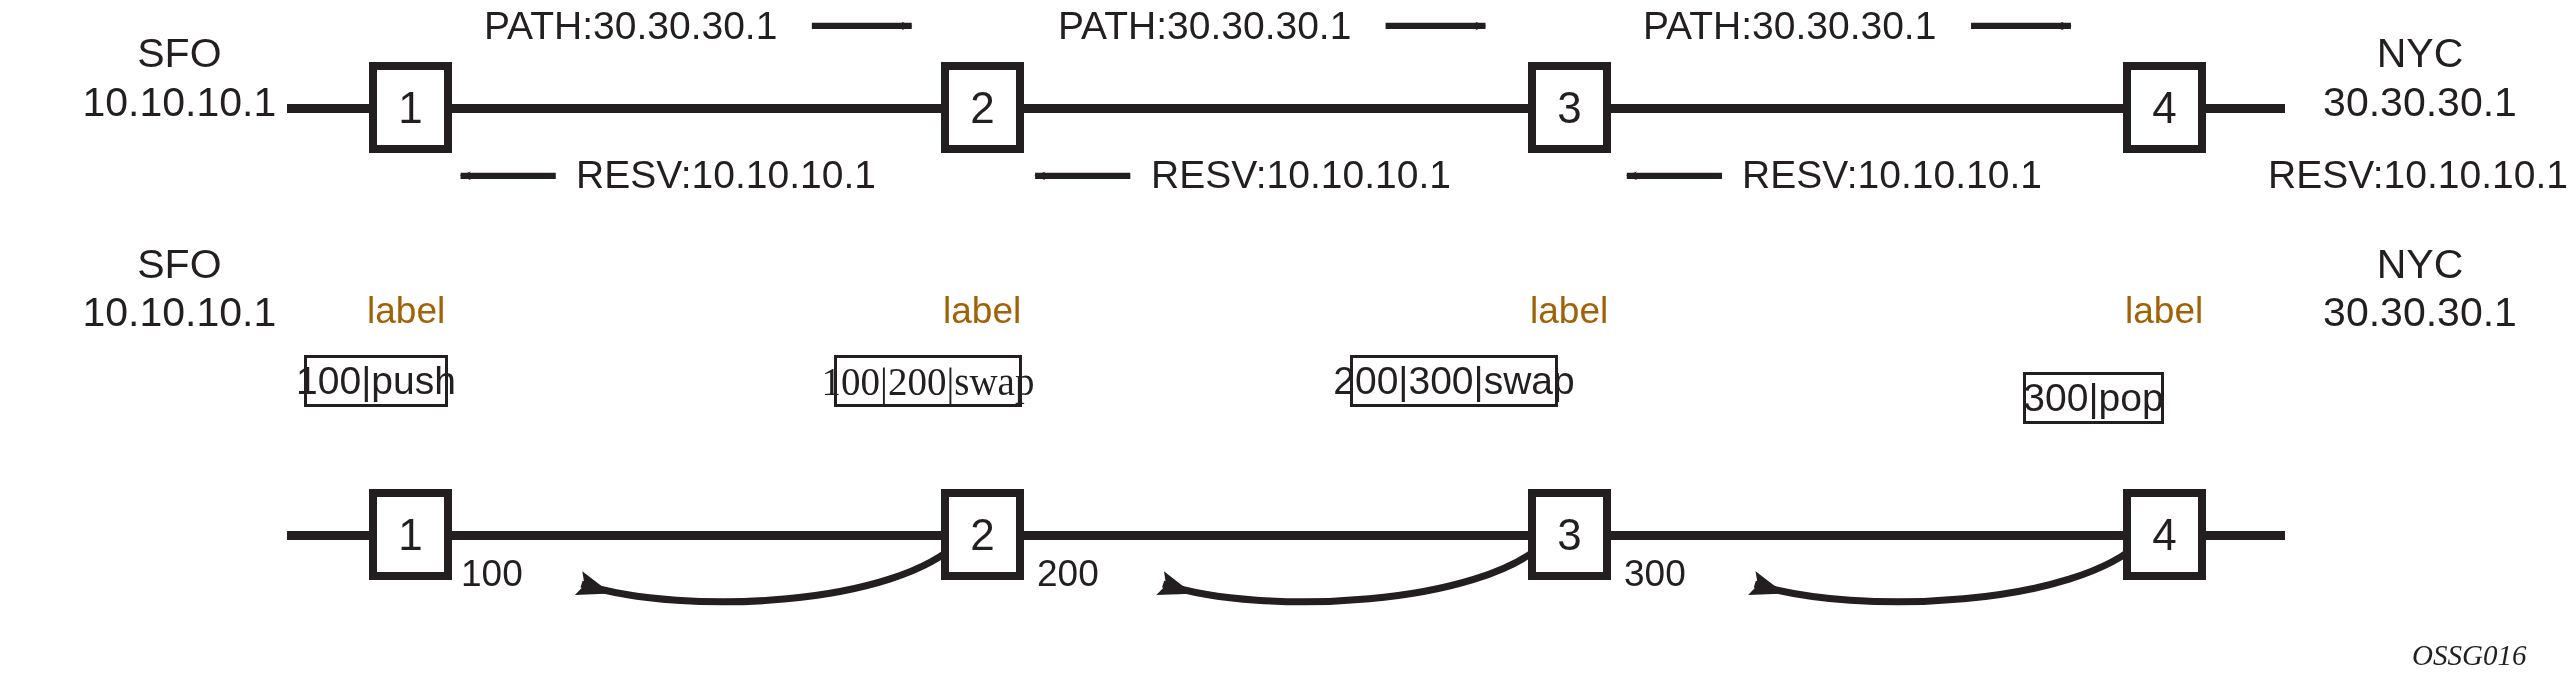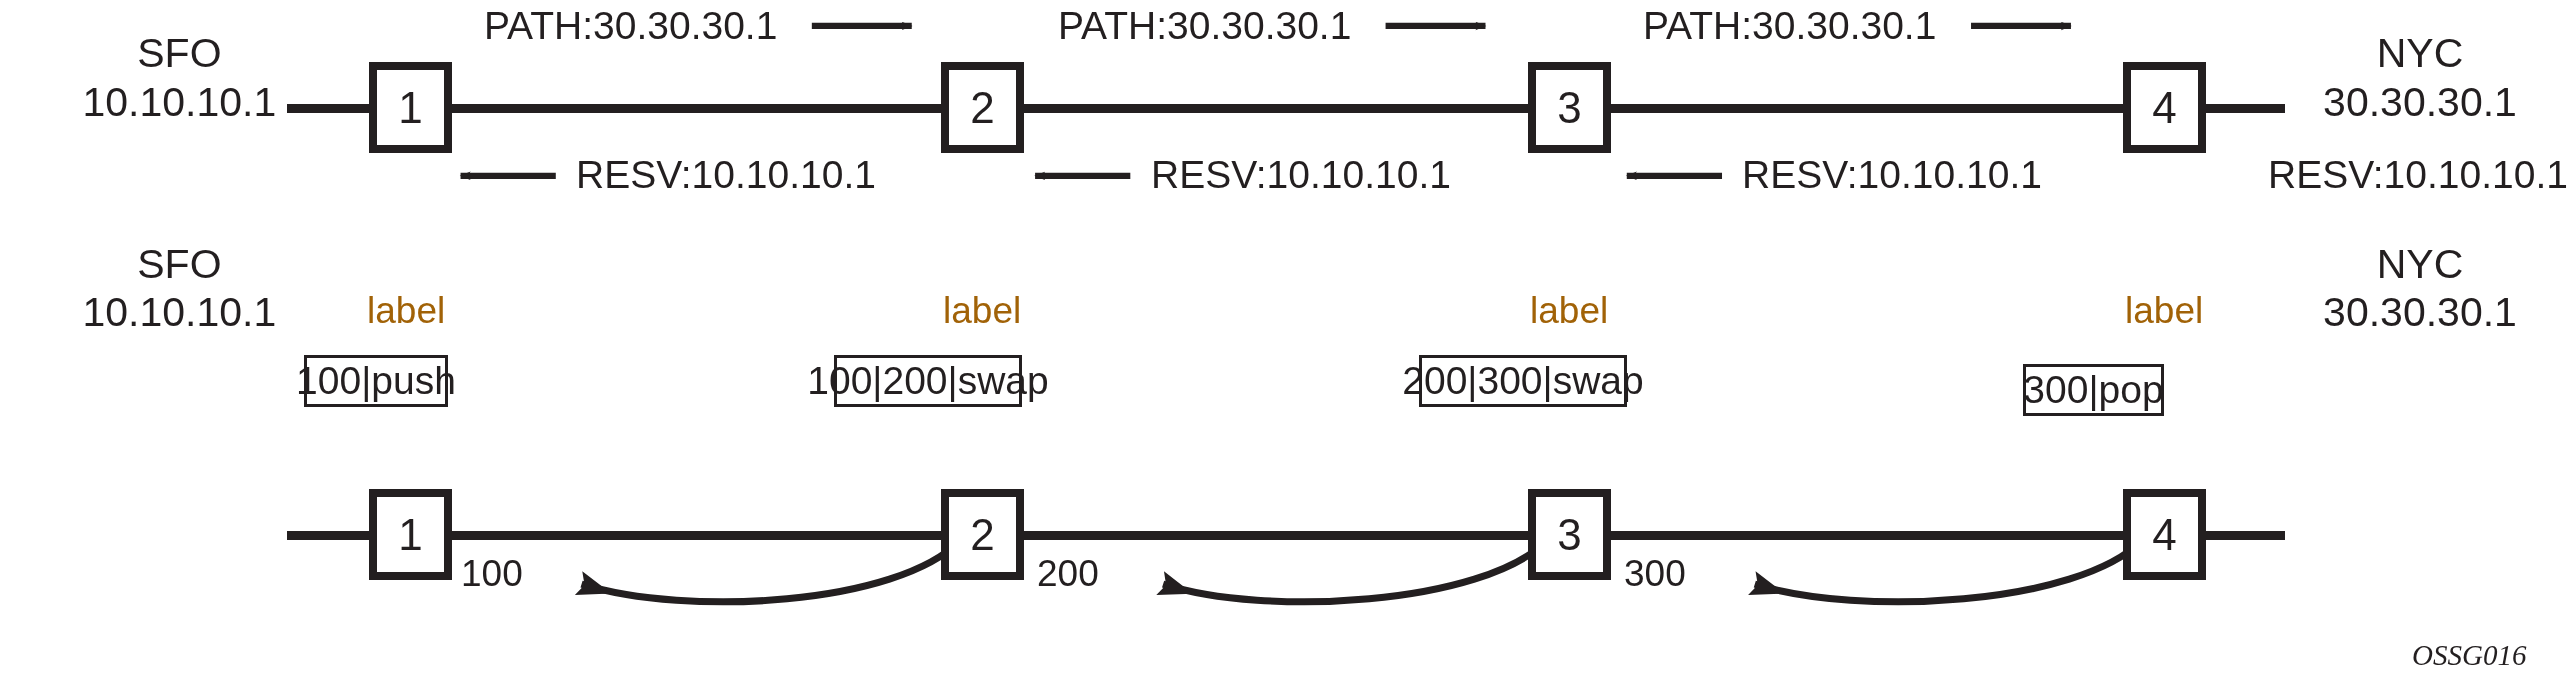--- a/index.html
+++ b/index.html
@@ -143,27 +143,27 @@
   <div class="msg" style="left:2268px; top:153px;">RESV:10.10.10.1</div>
 
   <div class="lblcap" style="left:367px; top:290px;">label</div>
   <div class="lblcap" style="left:943px; top:290px;">label</div>
   <div class="lblcap" style="left:1530px; top:290px;">label</div>
   <div class="lblcap" style="left:2125px; top:290px;">label</div>
 
   <div class="lblbox" style="left:304px; top:355px; width:144px;">
     <span>100|push</span>
   </div>
-  <div class="lblbox" style="left:834px; top:355px; width:188px;">
+  <div class="lblbox" style="left:834px; top:355px; width:188px;font-family:Liberation Serif, serif;">
     <span>100|200|swap</span>
   </div>
-  <div class="lblbox" style="left:1419px; top:355px; width:208px;">
+  <div class="lblbox" style="left:1350px; top:355px; width:208px;">
     <span>200|300|swap</span>
   </div>
-  <div class="lblbox" style="left:2023px; top:364px; width:141px;">
+  <div class="lblbox" style="left:2023px; top:372px; width:141px;">
     <span>300|pop</span>
   </div>
 
   <div class="endpoint" style="left:23.4px; top:217px; width:312px;">
     <div>SFO</div>
     <div>10.10.10.1</div>
   </div>
 
   <div class="trunk" style="left:287px; top:531px; width:90px;"></div>
   <div class="trunk" style="left:443px; top:531px; width:506px;"></div>

